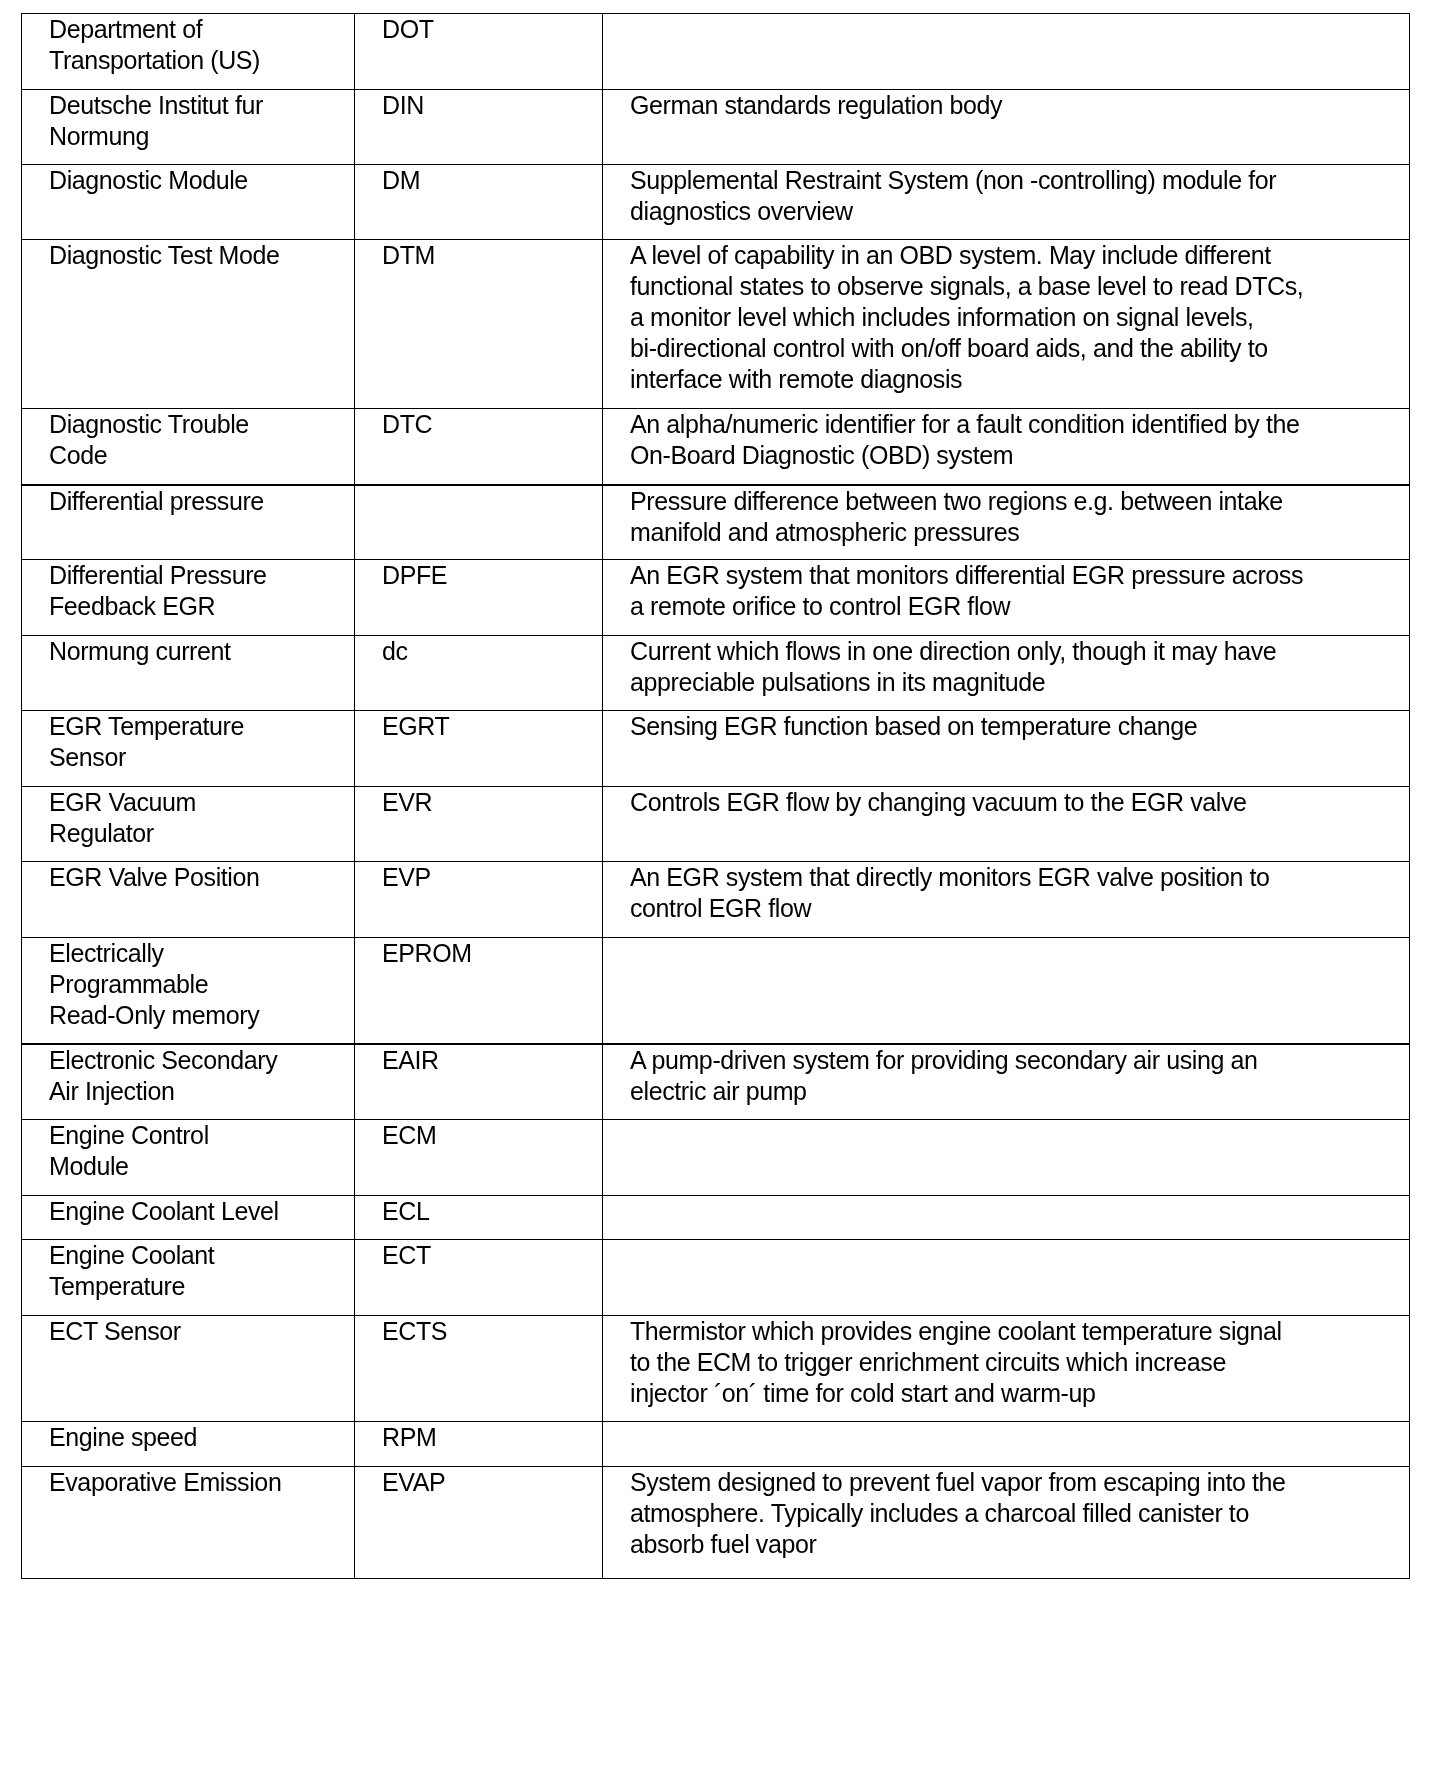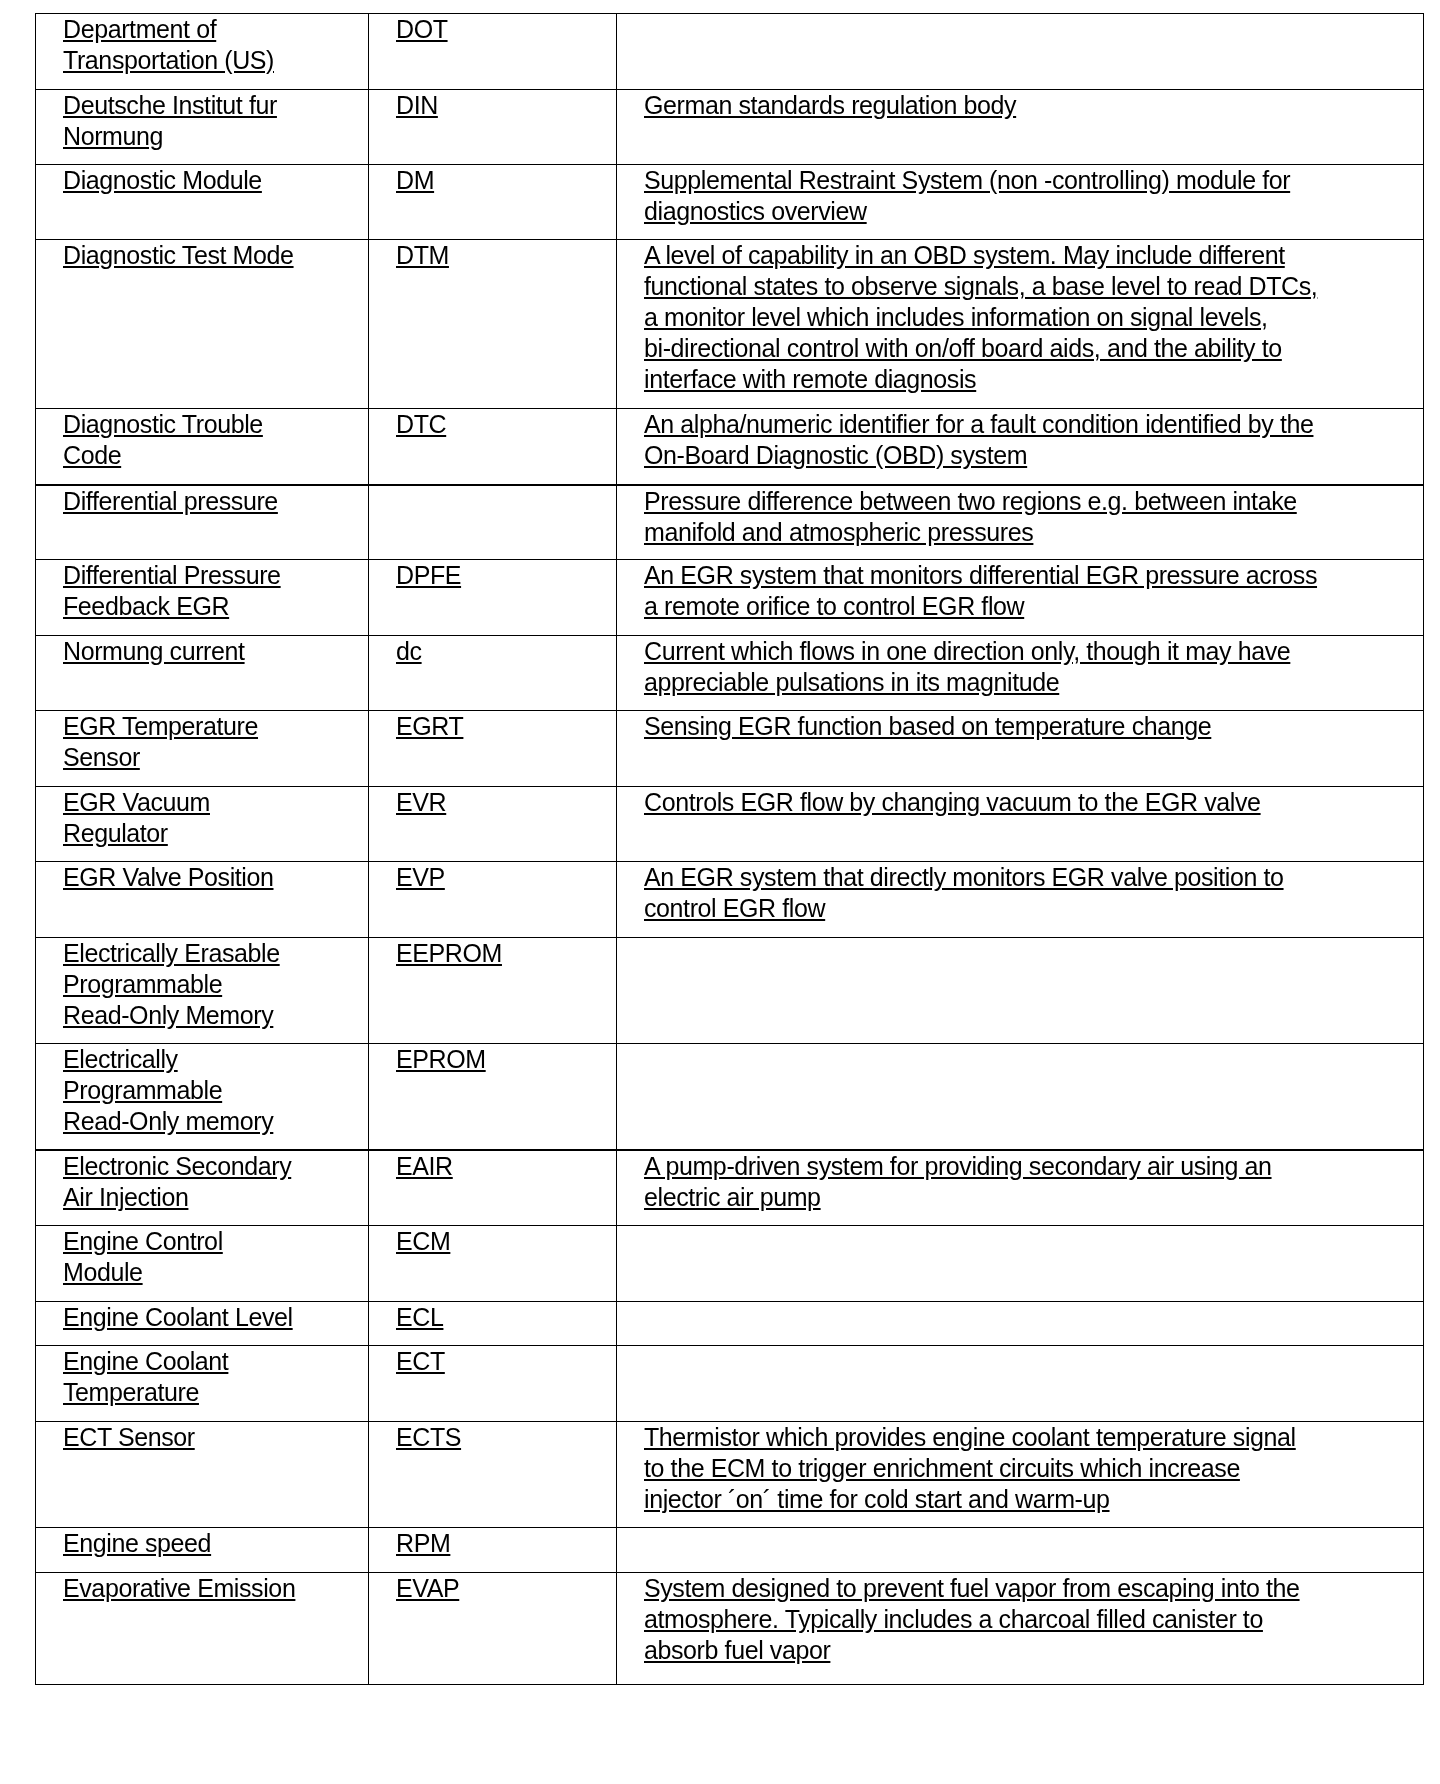--- a/index.html
+++ b/index.html
@@ -1,20 +1,20 @@
 <!DOCTYPE html>
 <html><head>
 <meta charset="utf-8">
 <style>
   html, body { margin: 0; padding: 0; background: #ffffff; }
   body { width: 1440px; height: 1784px; position: relative; overflow: hidden;
          font-family: "Liberation Sans", sans-serif; color: #000; }
   table.glossary {
-    position: absolute; left: 35px; top: 13px;
-    width: 1388px; border-collapse: collapse; table-layout: fixed; text-decoration: underline;
+    position: absolute; left: 21px; top: 13px;
+    width: 1388px; border-collapse: collapse; table-layout: fixed;
   }
   table.glossary col.c1 { width: 333px; }
   table.glossary col.c2 { width: 248px; }
   table.glossary col.c3 { width: 807px; }
   table.glossary td {
     border: 1.5px solid #000;
     vertical-align: top;
     font-size: 25px;
     line-height: 31px;
     letter-spacing: -0.4px;
@@ -83,25 +83,20 @@
     <td class="c1">EGR Vacuum<br>Regulator</td>
     <td class="c2">EVR</td>
     <td class="c3">Controls EGR flow by changing vacuum to the EGR valve</td>
   </tr>
       <tr style="height: 76px;">
     <td class="c1">EGR Valve Position</td>
     <td class="c2">EVP</td>
     <td class="c3">An EGR system that directly monitors EGR valve position to<br>control EGR flow</td>
   </tr>
       <tr style="height: 106px;">
-    <td class="c1">Electrically Erasable<br>Programmable<br>Read-Only Memory</td>
-    <td class="c2">EEPROM</td>
-    <td class="c3"></td>
-  </tr>
-      <tr style="height: 106px;">
     <td class="c1">Electrically<br>Programmable<br>Read-Only memory</td>
     <td class="c2">EPROM</td>
     <td class="c3"></td>
   </tr>
       <tr class="thick-top" style="height: 76px;">
     <td class="c1">Electronic Secondary<br>Air Injection</td>
     <td class="c2">EAIR</td>
     <td class="c3">A pump-driven system for providing secondary air using an<br>electric air pump</td>
   </tr>
       <tr style="height: 76px;">

